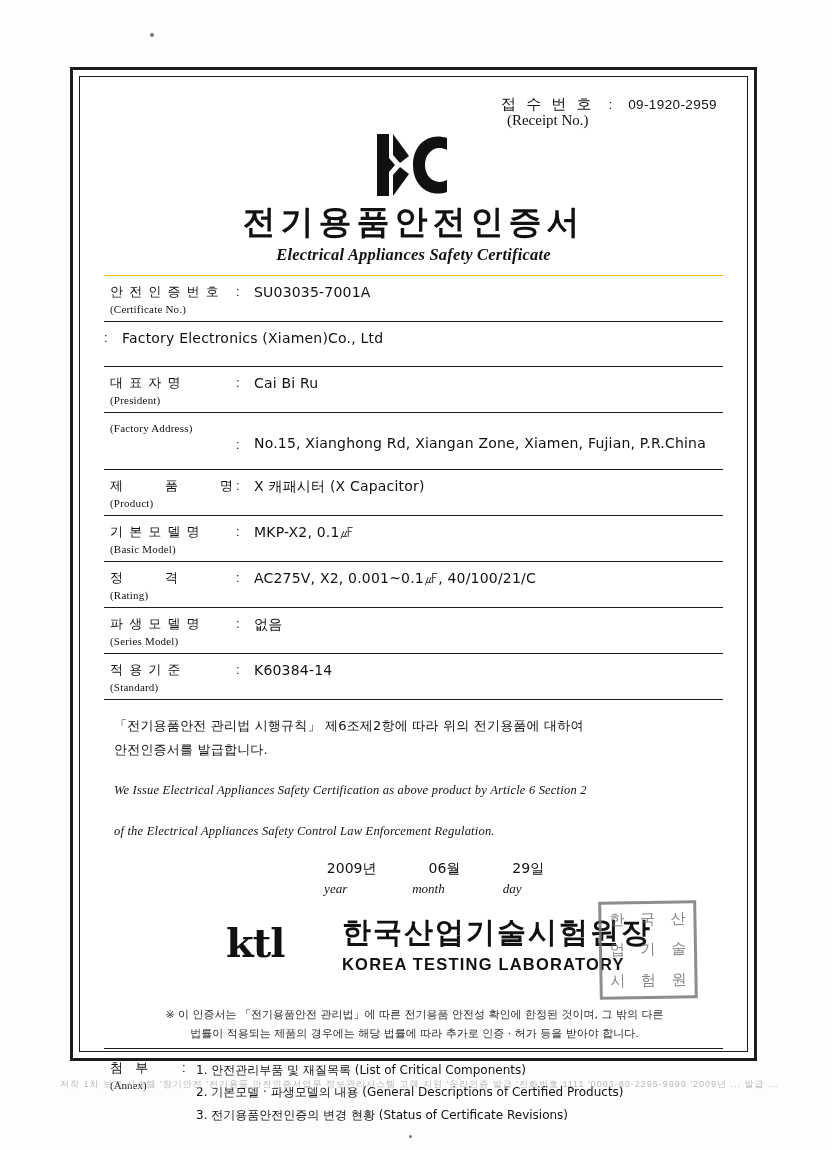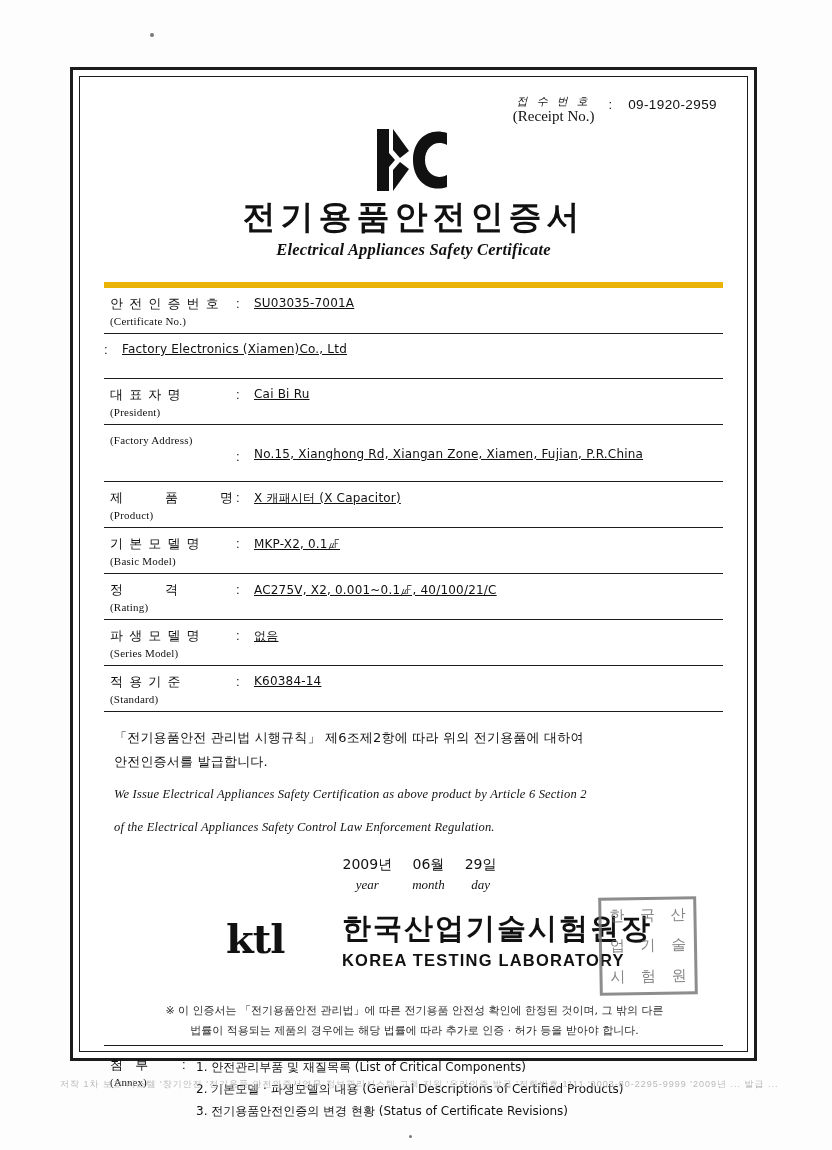--- a/index.html
+++ b/index.html
@@ -77,23 +77,22 @@
     font-size: 12px;
     padding-right: 6px;
     margin-top: 4px;
   }
   .receipt-label {
     text-align: center;
     line-height: 1.15;
     margin-right: 14px;
   }
   .receipt-label .kr {
-    font-size: 11px;
+    font-size: 15px;
     letter-spacing: 3px;
-    font-style: italic;
   }
   .receipt-label .en {
     font-size: 15px;
     font-family: Liberation Serif, serif;
   }
   .receipt-colon {
     font-size: 13px;
     margin-right: 16px;
     padding-top: 2px;
   }
@@ -123,22 +122,22 @@
     text-align: center;
     font-size: 16.5px;
     font-weight: bold;
     font-style: italic;
     font-family: "Liberation Serif", serif;
     margin-top: 0;
     letter-spacing: 0.2px;
   }
   
   .fields {
-    margin-top: 22px;
-    border-top: 6px solid #eab308;
+    margin-top: 10px;
+    border-top: 1px solid #eab308;
   }
   .field-row {
     display: flex;
     align-items: stretch;
     border-bottom: 1px solid #1c1c1c;
     min-height: 44px;
   }
   .field-label {
     width: 132px;
     flex: 0 0 132px;
@@ -161,25 +160,24 @@
     letter-spacing: 0.2px;
   }
   .field-colon {
     width: 12px;
     flex: 0 0 12px;
     font-size: 13px;
     padding-top: 8px;
   }
   .field-value {
     flex: 1 1 auto;
-    font-size: 12px;
+    font-size: 14px;
     padding: 8px 4px 6px 6px;
     letter-spacing: 0.2px;
     font-family: "DejaVu Sans", sans-serif;
-    text-decoration: underline;
   }
   
   .field-row.address .field-label .kr { line-height: 1.35; }
   .field-row.address { min-height: 56px; }
   .field-row.address .field-value { padding-top: 22px; }
   .field-row.address .field-colon { padding-top: 24px; }
   
   .statement {
     padding: 14px 8px 4px 10px;
     border-bottom: 1px solid #1c1c1c;
@@ -188,37 +186,38 @@
     font-size: 13px;
     line-height: 1.85;
     font-family: "DejaVu Sans", sans-serif;
     letter-spacing: 0.2px;
   }
   .statement .en-line {
     font-size: 12.5px;
     font-style: italic;
     font-family: "Liberation Serif", serif;
     line-height: 2.0;
-    margin-top: 8px;
+    margin-top: 16px;
     letter-spacing: 0.2px;
   }
   
   .date-row {
     display: flex;
     justify-content: center;
     margin-top: 16px;
     margin-left: 10px;
   }
   .date-cell {
     text-align: center;
     margin: 0 10px;
   }
   .date-cell .val {
     font-size: 14px;
     font-family: "DejaVu Sans", sans-serif;
+    margin-left: 32px;
   }
   .date-cell .unit {
     font-size: 13px;
     font-style: italic;
     font-family: "Liberation Serif", serif;
     margin-top: 3px;
   }
   
   .sig-block {
     position: relative;

